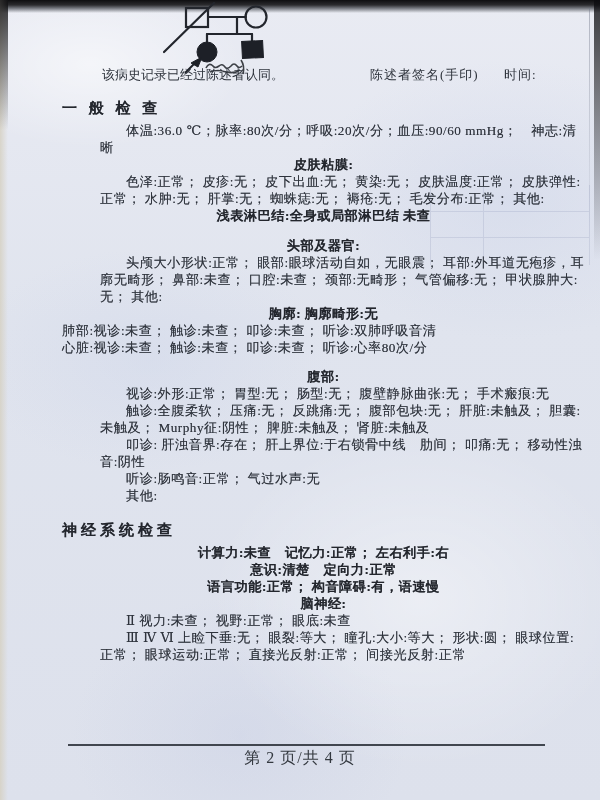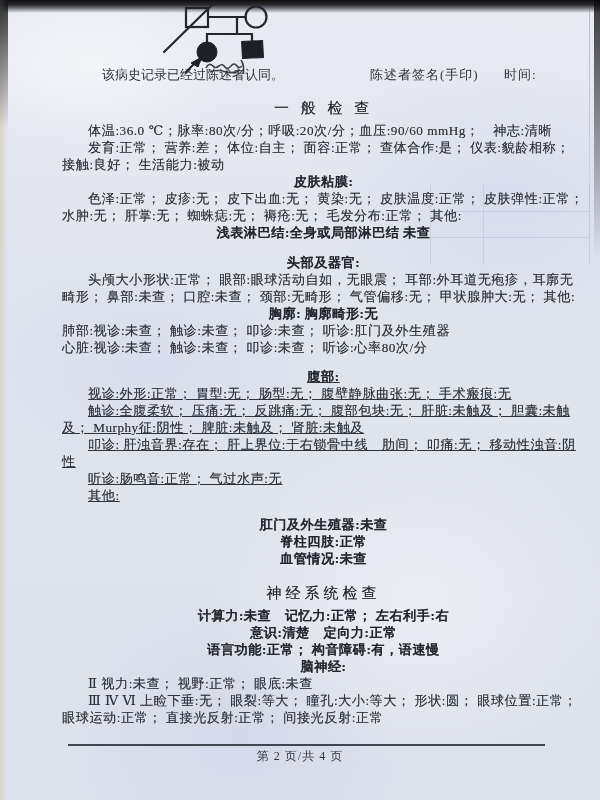--- a/index.html
+++ b/index.html
@@ -28,33 +28,33 @@
   .edge-line{position:absolute;left:589px;top:8px;width:1px;height:230px;
     background:linear-gradient(to bottom,rgba(110,116,134,.45),rgba(110,116,134,0));}
   .pedigree{position:absolute;left:140px;top:0px;}
   .header-row{position:absolute;left:14px;top:66px;width:100%;height:18px;font-size:13px;}
   .header-row .note{position:absolute;left:88px;top:0;}
   .header-row .sig{position:absolute;left:356px;top:0;letter-spacing:1px;}
   .header-row .time{position:absolute;left:490px;top:0;letter-spacing:1px;}
   .doc{position:absolute;left:62px;top:96px;width:523px;
     font-size:13.2px;line-height:17px;letter-spacing:.5px;
     text-shadow:0 0 .5px rgba(46,51,60,.55);}
-  .sec-title{font-size:15px;font-weight:normal;text-align:center;color:#23262d;
+  .sec-title{font-size:15px;font-weight:bold;color:#23262d;
     margin:2px 0 4px 0;letter-spacing:4px;line-height:20px;}
   .line{margin:0;}
-  .line.ind{text-indent:26px;}
+  .line.ind{text-indent:26px;margin-left:38px;}
   .line.bold{font-weight:bold;color:#23262d;text-align:center;}
   .bleed{position:absolute;left:430px;top:185px;width:158px;height:80px;opacity:.14;
     border-left:1px solid #5a6694;border-right:1px solid #5a6694;pointer-events:none;}
   .bleed .v1{position:absolute;left:52px;top:0;width:1px;height:100%;background:#5a6694;}
   .bleed .h1{position:absolute;left:0;top:26px;width:100%;height:1px;background:#5a6694;}
   .bleed .h2{position:absolute;left:0;top:52px;width:100%;height:1px;background:#5a6694;}
   .footer-rule{position:absolute;left:68px;top:744px;width:477px;height:2px;background:#41464f;}
   .page-num{position:absolute;left:0;top:748px;width:100%;text-align:center;
-    font-size:12px;letter-spacing:1px;color:#33383f;}
+    font-size:16px;letter-spacing:1px;color:#33383f;}
 </style>
 </head>
 <body>
 
 <div id="page">
   <div class="top-edge"></div>
   <div class="left-strip"></div>
   <div class="left-shadow"></div>
   <div class="right-shadow"></div>
   <div class="edge-line"></div>
@@ -88,44 +88,38 @@
   <div class="bleed">
     <div class="v1"></div>
     <div class="h1"></div>
     <div class="h2"></div>
   </div>
 
   <div class="doc">
       <div>
         <div class="sec-title">一 般 检 查</div>
         <p class="line ind">体温:36.0 ℃；脉率:80次/分；呼吸:20次/分；血压:90/60 mmHg；　神志:清晰</p>
-        <p class="line ind">发育:正常； 营养:差； 体位:自主； 面容:正常； 查体合作:是； 仪表:貌龄相称； 接触:良好； 生活能力:被动</p>
         <p class="line bold">皮肤粘膜:</p>
         <p class="line ind">色泽:正常； 皮疹:无； 皮下出血:无； 黄染:无； 皮肤温度:正常； 皮肤弹性:正常； 水肿:无； 肝掌:无； 蜘蛛痣:无； 褥疮:无； 毛发分布:正常； 其他:</p>
         <p class="line bold">浅表淋巴结:全身或局部淋巴结 未查</p>
       </div>
       <div style="margin-top: 13px;">
         <p class="line bold">头部及器官:</p>
         <p class="line ind">头颅大小形状:正常； 眼部:眼球活动自如，无眼震； 耳部:外耳道无疱疹，耳廓无畸形； 鼻部:未查； 口腔:未查； 颈部:无畸形； 气管偏移:无； 甲状腺肿大:无； 其他:</p>
         <p class="line bold">胸廓: 胸廓畸形:无</p>
-        <p class="line">肺部:视诊:未查； 触诊:未查； 叩诊:未查； 听诊:肛门及外生殖器</p>
+        <p class="line">肺部:视诊:未查； 触诊:未查； 叩诊:未查； 听诊:双肺呼吸音清</p>
         <p class="line">心脏:视诊:未查； 触诊:未查； 叩诊:未查； 听诊:心率80次/分</p>
       </div>
-      <div style="margin-top: 12px; text-decoration: underline;">
+      <div style="margin-top: 12px;">
         <p class="line bold">腹部:</p>
         <p class="line ind">视诊:外形:正常； 胃型:无； 肠型:无； 腹壁静脉曲张:无； 手术瘢痕:无</p>
         <p class="line ind">触诊:全腹柔软； 压痛:无； 反跳痛:无； 腹部包块:无； 肝脏:未触及； 胆囊:未触及； Murphy征:阴性； 脾脏:未触及； 肾脏:未触及</p>
         <p class="line ind">叩诊: 肝浊音界:存在； 肝上界位:于右锁骨中线　肋间； 叩痛:无； 移动性浊音:阴性</p>
         <p class="line ind">听诊:肠鸣音:正常； 气过水声:无</p>
         <p class="line ind">其他:</p>
-      </div>
-      <div style="margin-top: 12px;">
-        <p class="line bold">肛门及外生殖器:未查</p>
-        <p class="line bold">脊柱四肢:正常</p>
-        <p class="line bold">血管情况:未查</p>
       </div>
       <div style="margin-top: 16px;">
         <div class="sec-title">神经系统检查</div>
         <p class="line bold">计算力:未查　记忆力:正常； 左右利手:右</p>
         <p class="line bold">意识:清楚　定向力:正常</p>
         <p class="line bold">语言功能:正常； 构音障碍:有，语速慢</p>
         <p class="line bold">脑神经:</p>
         <p class="line ind">Ⅱ 视力:未查； 视野:正常； 眼底:未查</p>
         <p class="line ind">Ⅲ Ⅳ Ⅵ 上睑下垂:无； 眼裂:等大； 瞳孔:大小:等大； 形状:圆； 眼球位置:正常； 眼球运动:正常； 直接光反射:正常； 间接光反射:正常</p>
       </div>

